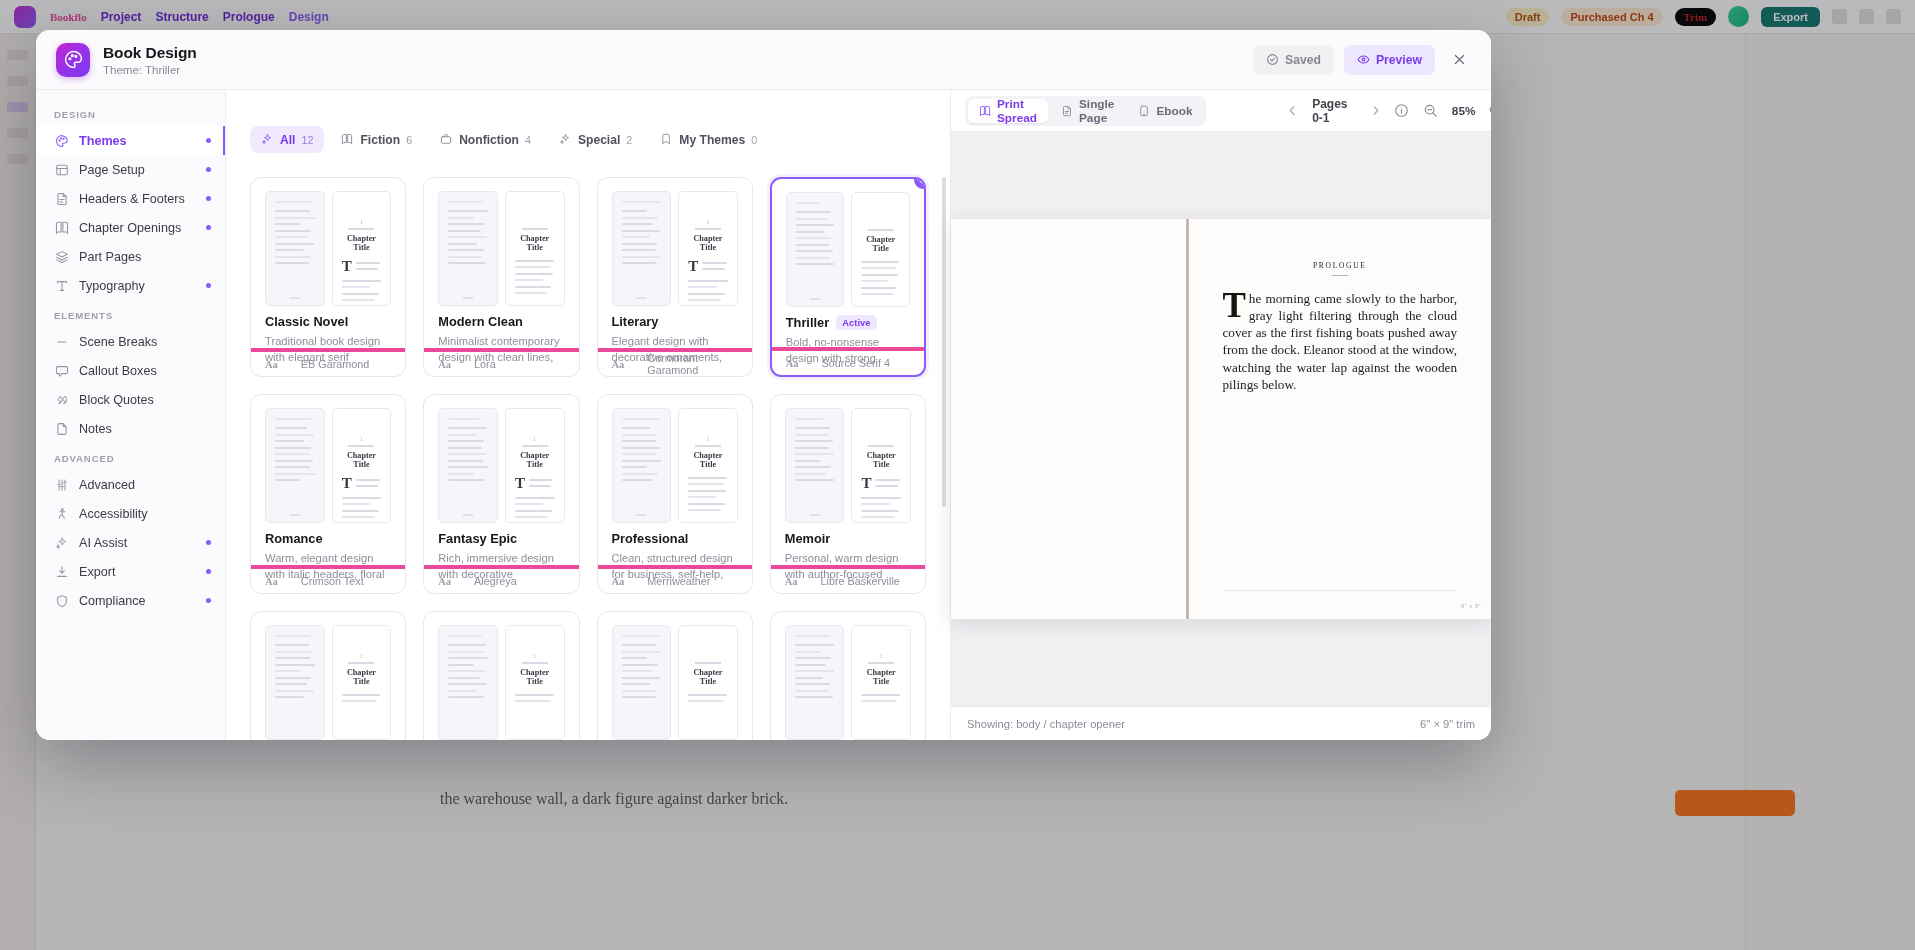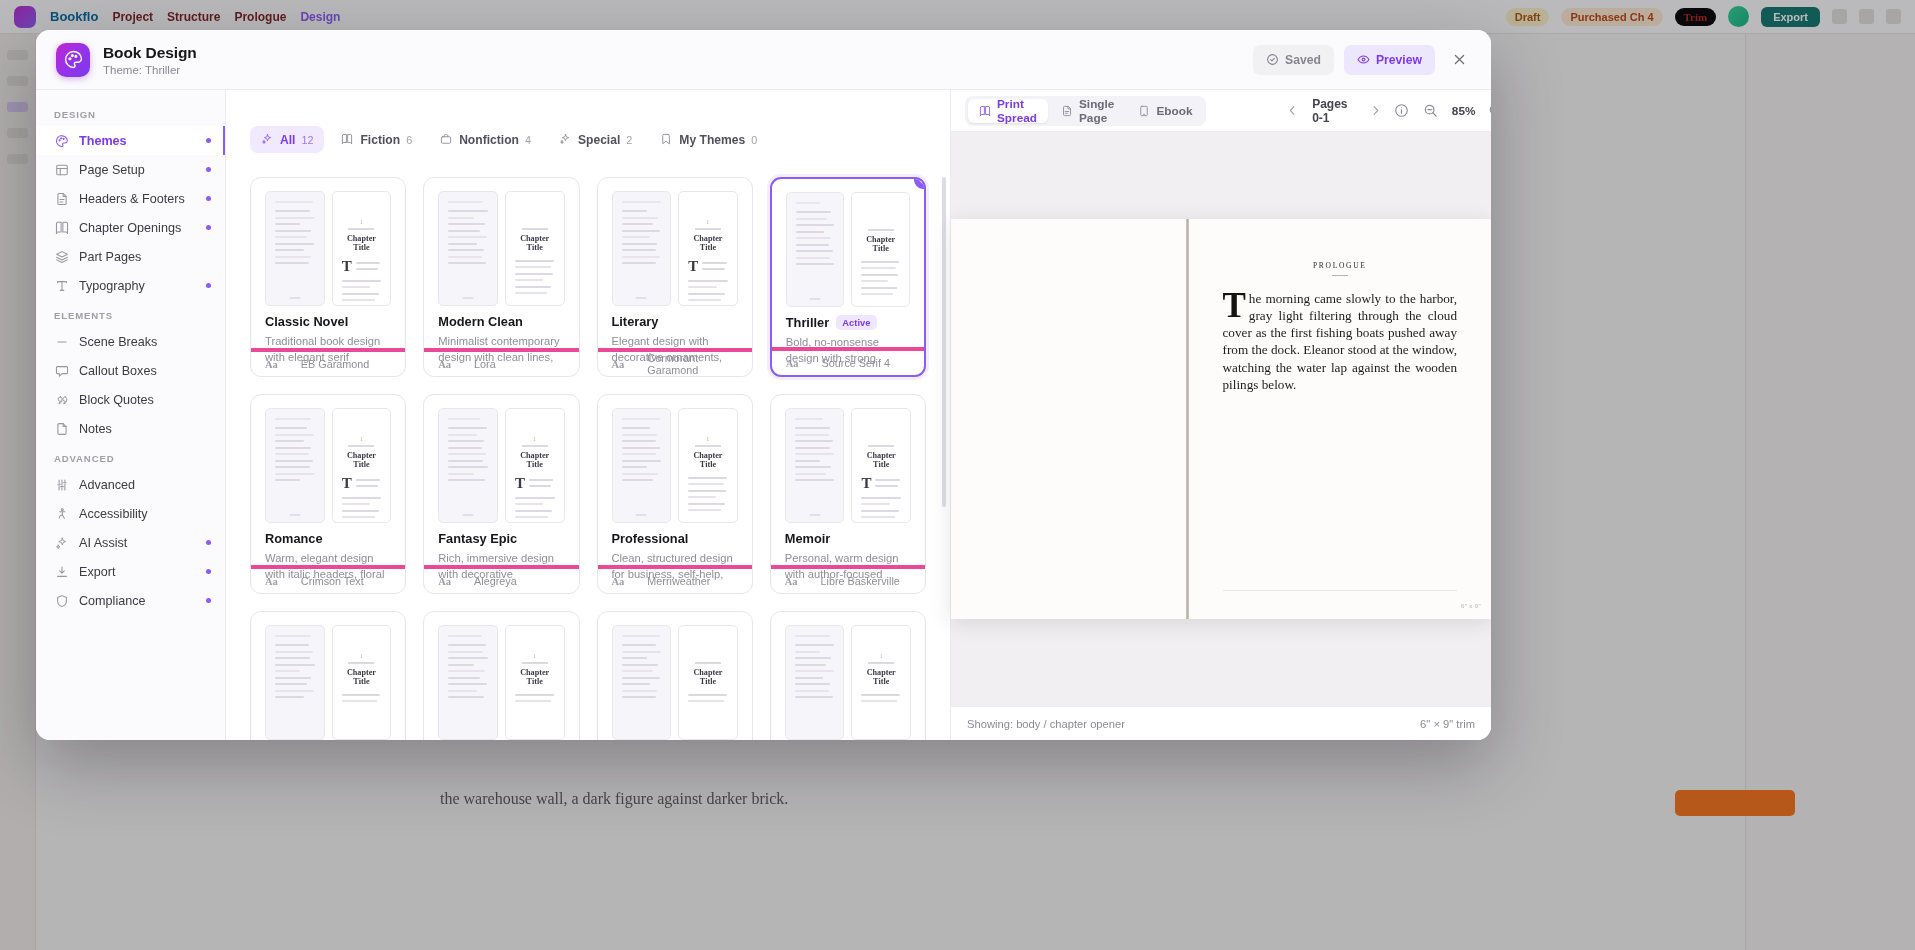--- a/index.html
+++ b/index.html
@@ -14,22 +14,22 @@
   #bg-app { position: absolute; inset: 0; background: #faf8f6; }
   #bg-topbar {
     position: absolute; top: 0; left: 0; right: 0; height: 34px;
     background: #ffffff; border-bottom: 1px solid #e9e6e3;
     display: flex; align-items: center; gap: 14px; padding: 0 14px;
   }
   #bg-logo-mark {
     width: 22px; height: 22px; border-radius: 7px;
     background: linear-gradient(135deg,#c026d3,#8b5cf6);
   }
-  .bg-word { font-size: 12px; color: #7f1d1d; font-weight: 600; }
-  .bg-word.brand { color: #0369a1; font-weight: 700; font-size: 13px; }
+  .bg-word { font-size: 12px; color: #6d28d9; font-weight: 600; }
+  .bg-word.brand { color: #ec4899; font-weight: 700; font-size: 11px; font-family: Liberation Serif, serif; }
   .bg-word.accent { color: #8b5cf6; }
   .bg-pill {
     font-size: 11px; padding: 3px 9px; border-radius: 20px;
     background: #fef3c7; color: #b45309; font-weight: 600;
   }
   .bg-pill.orange { background: #ffedd5; color: #c2410c; }
   .bg-pill.red { background: #000000; color: #b91c1c; font-family: Liberation Serif, serif; }
   #bg-right { margin-left: auto; display: flex; align-items: center; gap: 12px; }
   #bg-avatar {
     width: 21px; height: 21px; border-radius: 50%;

